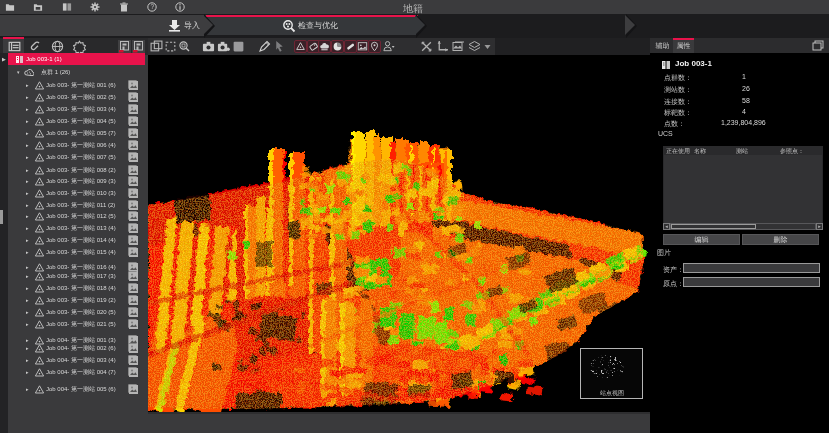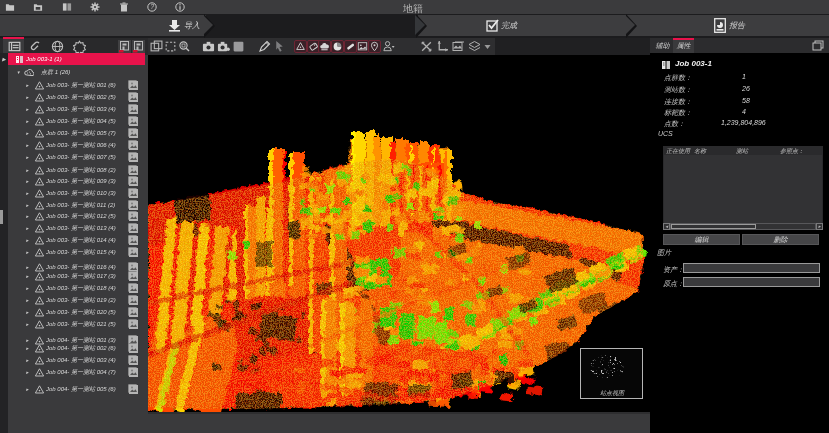--- a/index.html
+++ b/index.html
@@ -1,16 +1,16 @@
 <!DOCTYPE html>
 <html><head><meta charset="utf-8">
 <style>
 html,body{margin:0;padding:0;width:829px;height:433px;overflow:hidden;background:#3a3a3c;font-family:"Liberation Sans",sans-serif;}
 *{box-sizing:border-box;}
-.abs{position:absolute;font-style:italic;}
+.abs{position:absolute;}
 #app{position:relative;width:829px;height:433px;background:#3a3a3c;}
 
 #titlebar{left:0;top:0;width:829px;height:14px;background:#3b3b3d;}
 #titlebar .ti{position:absolute;top:2px;width:10px;height:10px;color:#c9c9c9;font-size:9px;line-height:10px;text-align:center;}
 #apptitle{position:absolute;left:403px;top:2px;color:#b5b5b5;font-size:10px;}
 
 #wf{left:0;top:14px;width:829px;height:24px;background:#1c1c1e;}
 .seg{position:absolute;top:1px;height:21px;background:#3d3d3f;}
 .seg .lbl{position:absolute;top:5px;color:#d6d6d6;font-size:8px;white-space:nowrap;}
 .segarrow{position:absolute;top:1px;width:0;height:0;border-top:10.5px solid transparent;border-bottom:10.5px solid transparent;}
@@ -88,39 +88,34 @@
   <div id="apptitle">地籍</div>
 
   <div class="abs" id="wf">
     <div class="seg" style="left:0;width:206px;">
       <svg style="position:absolute;left:168px;top:4px" width="13" height="13" viewBox="0 0 13 13">
           <path d="M4 1h5v5h3l-5.5 5L1 6h3z" fill="#e9e9e9"></path>
           <rect x="1" y="11" width="11" height="1.6" fill="#e9e9e9"></rect>
         </svg>
       <div class="lbl" style="left:184px">导入</div>
     </div>
+    <div class="seg" style="left:206px;width:212px;background:#35373a;border-top:2px solid #e8134b;height:20px;">
+      <svg style="position:absolute;left:76px;top:2px" width="14" height="14" viewBox="0 0 14 14">
+          <circle cx="6" cy="6" r="4.2" fill="none" stroke="#e9e9e9" stroke-width="1.4"></circle>
+          <line x1="9.2" y1="9.2" x2="12.5" y2="12.5" stroke="#e9e9e9" stroke-width="1.8"></line>
+          <circle cx="4.7" cy="5" r="1" fill="#e9e9e9"></circle>
+          <circle cx="7.4" cy="5" r="1" fill="#e9e9e9"></circle>
+          <circle cx="6" cy="7.4" r="1" fill="#e9e9e9"></circle>
+        </svg>
+      <div class="lbl" style="left:92px;top:3px">检查与优化</div>
+    </div>
     <div class="segarrow" style="left:204px;border-left:11px solid #141416;border-top-width:12px;border-bottom-width:12px;top:0;"></div>
     <div class="segarrow" style="left:203px;border-left:10px solid #3d3d3f;"></div>
-    <div class="seg" style="left:418px;width:210px;">
-      <svg style="position:absolute;left:68px;top:4px" width="13" height="13" viewBox="0 0 13 13">
-          <rect x="1" y="2" width="10" height="10" fill="none" stroke="#e9e9e9" stroke-width="1.3"></rect>
-          <path d="M3 6l2.5 3L12 1" fill="none" stroke="#e9e9e9" stroke-width="1.8"></path>
-        </svg>
-      <div class="lbl" style="left:83px">完成</div>
-    </div>
     <div class="segarrow" style="left:416px;border-left:11px solid #141416;border-top-width:12px;border-bottom-width:12px;top:0;"></div>
     <div class="segarrow" style="left:415px;border-left:10px solid #35373a;"></div>
-    <div class="seg" style="left:628px;width:201px;">
-      <svg style="position:absolute;left:86px;top:3px" width="12" height="15" viewBox="0 0 12 15">
-          <rect x="0.7" y="0.7" width="10.6" height="13.6" fill="none" stroke="#e9e9e9" stroke-width="1.3"></rect>
-          <path d="M6 4a3 3 0 1 1-3 3h3z" fill="#e9e9e9"></path>
-          <rect x="2.5" y="11" width="7" height="1.6" fill="#e9e9e9"></rect>
-        </svg>
-      <div class="lbl" style="left:101px">报告</div>
-    </div>
     <div class="segarrow" style="left:626px;border-left:11px solid #141416;border-top-width:12px;border-bottom-width:12px;top:0;"></div>
     <div class="segarrow" style="left:625px;border-left:10px solid #3d3d3f;"></div>
   </div>
 
   <div class="abs" id="tb">
     <div style="position:absolute;left:0;top:0;width:148px;height:17px;background:#29292b"></div>
     <div style="position:absolute;left:3px;top:-1px;width:21px;height:2px;background:#e8134b"></div>
     <div style="position:absolute;left:3px;top:1px;width:21px;height:16px;background:#3b3b3d"></div>
     <svg class="ticon" style="left:8px" width="11" height="11" viewBox="0 0 11 11">
         <rect x="1" y="2" width="9" height="7" fill="none" stroke="#c8c8c8" stroke-width="1"></rect>

